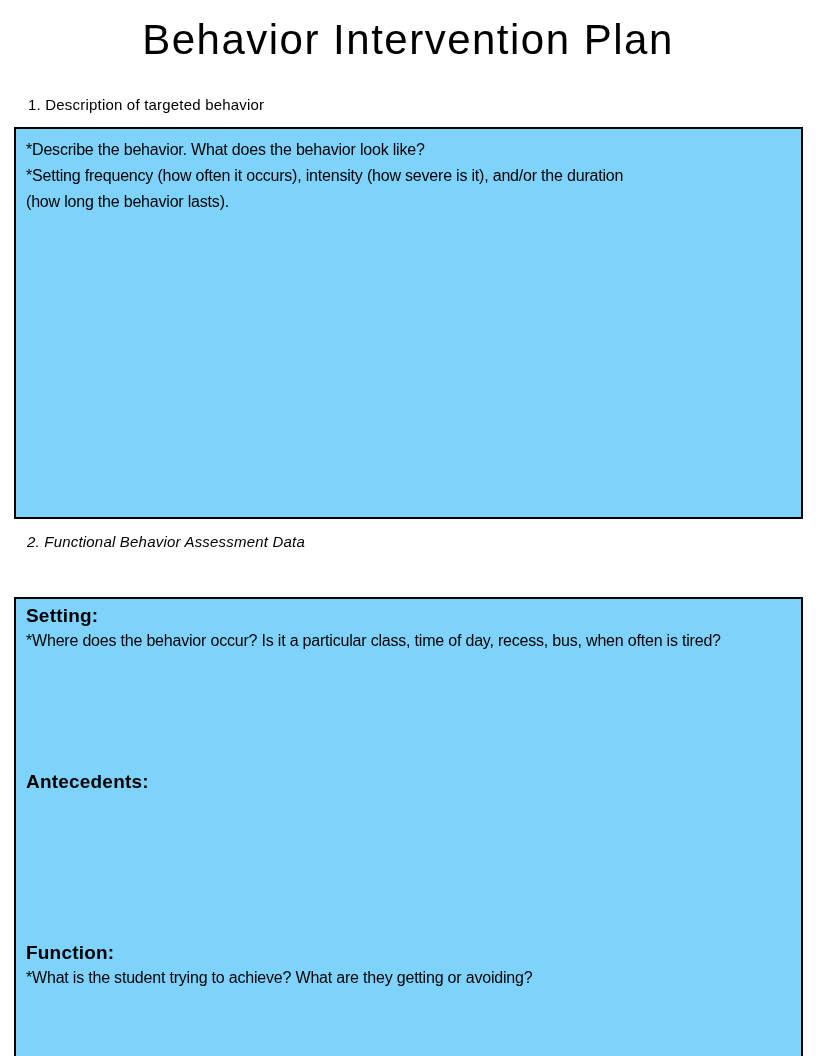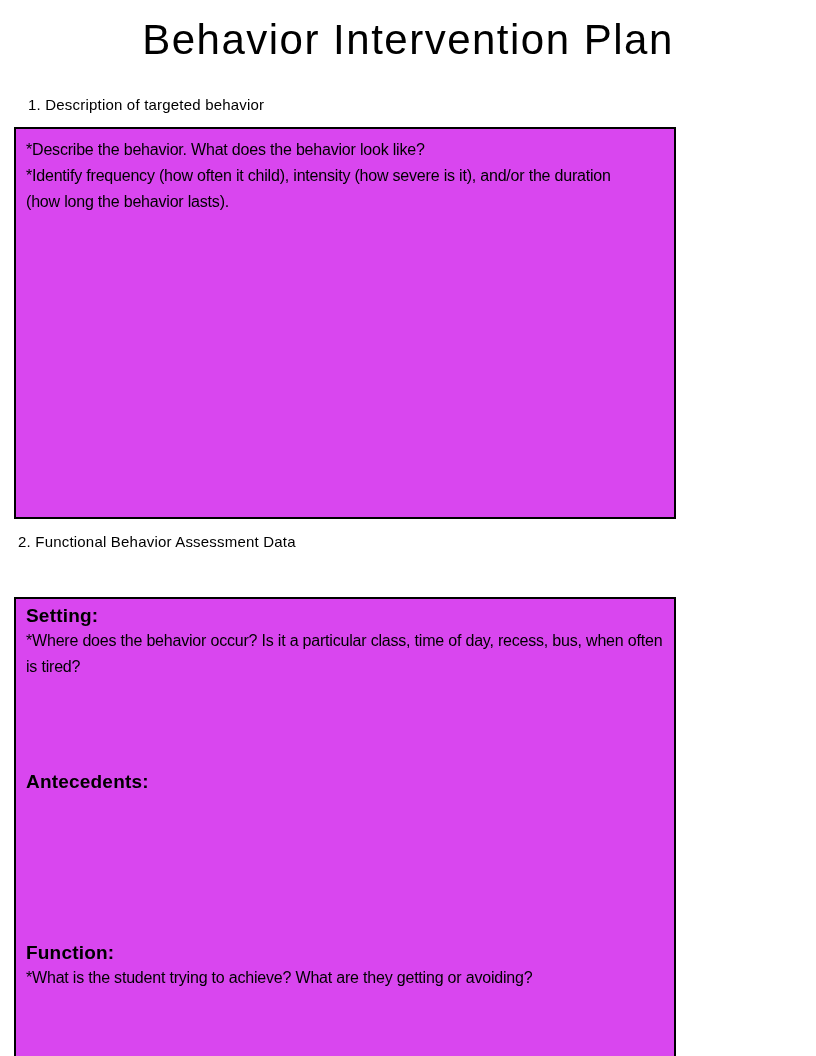--- a/index.html
+++ b/index.html
@@ -30,27 +30,27 @@
     white-space: nowrap;
   }
   .section-heading {
     position: absolute;
     font-size: 15px;
     font-weight: 400;
     letter-spacing: 0.2px;
     white-space: nowrap;
   }
   #sec1-heading { top: 96px; left: 28px; }
-  #sec2-heading { top: 533px; left: 18px; }
+  #sec2-heading { top: 533px; left: 27px; font-style: italic; }
   .answer-box {
     position: absolute;
     left: 14px;
-    width: 662px;
+    width: 789px;
     border: 2px solid #000000;
-    background: #d946ef;
+    background: #7dd3fc;
   }
   #box1 { top: 127px; height: 392px; padding: 8px 10px; }
   #box2 { top: 565px; height: 481px; margin-top: 32px; }
   .prompt-line, .field-prompt {
     font-size: 16px;
     line-height: 26px;
     letter-spacing: -0.2px;
   }
   .field-group {
     position: absolute;
@@ -80,21 +80,21 @@
 <body>
 
 <div class="page">
 
   <h1 class="doc-title">Behavior Intervention Plan</h1>
 
   <div class="section-heading" id="sec1-heading">1. Description of targeted behavior</div>
 
   <div class="answer-box" id="box1">
     <div class="prompt-line">*Describe the behavior. What does the behavior look like?</div>
-    <div class="prompt-line">*Identify frequency (how often it child), intensity (how severe is it), and/or the duration</div>
+    <div class="prompt-line">*Setting frequency (how often it occurs), intensity (how severe is it), and/or the duration</div>
     <div class="prompt-line">(how long the behavior lasts).</div>
   </div>
 
   <div class="section-heading" id="sec2-heading">2. Functional Behavior Assessment Data</div>
 
   <div class="answer-box" id="box2">
 
     <div class="field-group" id="group-setting">
       <div class="field-label">Setting:</div>
       <div class="field-prompt">*Where does the behavior occur? Is it a particular class, time of day, recess, bus, when often is tired?</div>

